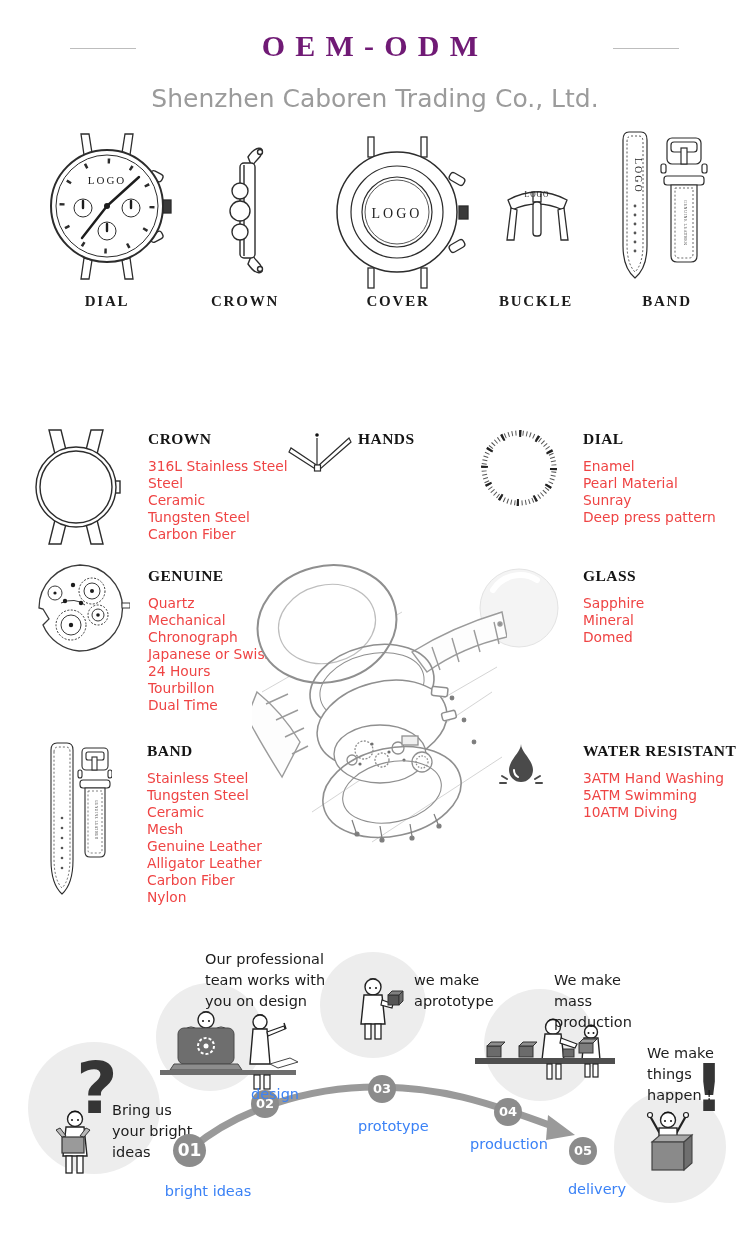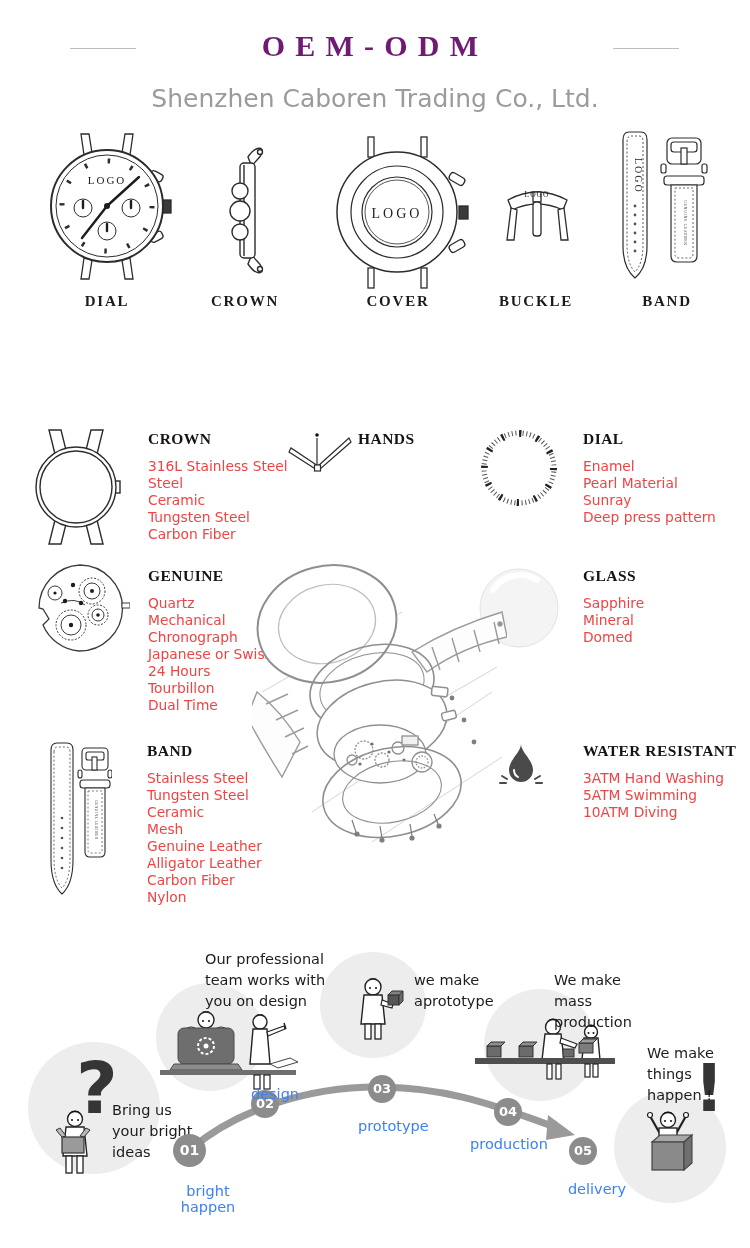--- a/index.html
+++ b/index.html
@@ -24,21 +24,21 @@
   
   .feat-title{font-size:15.5px;font-weight:bold;letter-spacing:.03em;color:#141414;margin-bottom:10px}
   .feat-list{font-size:13.8px;color:#ef4444;line-height:17px}
   .feat-text{width:175px}
 
   
   .caption{font-size:14.5px;line-height:21px;color:#1c1c1c;white-space:pre-line}
   .step-label{font-size:14.5px;color:#3b82f6;text-align:center}
   .num-circle{width:28px;height:28px;border-radius:50%;background:#8c8c8c;color:#fff;
               font-size:13px;font-weight:bold;text-align:center;line-height:28px}
-  .num-circle.big{width:33px;height:33px;line-height:33px;font-size:14px}
+  .num-circle.big{width:33px;height:33px;line-height:33px;font-size:17px}
   .bigmark{font-weight:bold;color:#353535}
 </style>
 </head>
 <body>
 
 <div class="page">
 
   <div class="abs hline l"></div>
   <div class="abs hline r"></div>
   <h1 class="abs main-title serif">OEM-ODM</h1>
@@ -531,19 +531,19 @@
   <div class="abs caption" style="left:647px;top:1043px;width:80px">We make
 things
 happen !</div>
 
   <div class="abs num-circle big" style="left:173px;top:1134px">01</div>
   <div class="abs num-circle" style="left:251px;top:1090px">02</div>
   <div class="abs num-circle" style="left:368px;top:1075px">03</div>
   <div class="abs num-circle" style="left:494px;top:1098px">04</div>
   <div class="abs num-circle" style="left:569px;top:1137px">05</div>
 
-  <div class="abs step-label" style="left:163px;top:1183px;width:90px">bright happen</div>
+  <div class="abs step-label" style="left:163px;top:1183px;width:90px">bright ideas</div>
   <div class="abs step-label" style="left:245px;top:1086px;width:60px">design</div>
   <div class="abs step-label" style="left:358px;top:1118px;width:70px">prototype</div>
   <div class="abs step-label" style="left:470px;top:1136px;width:78px">production</div>
   <div class="abs step-label" style="left:566px;top:1181px;width:62px">delivery</div>
 
 </div>
 
 </body></html>

